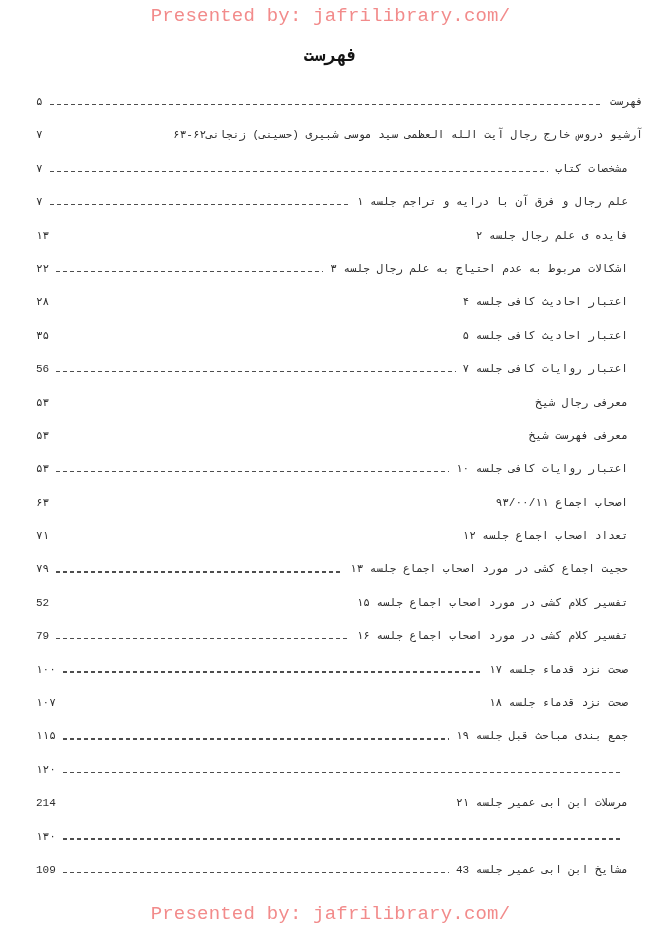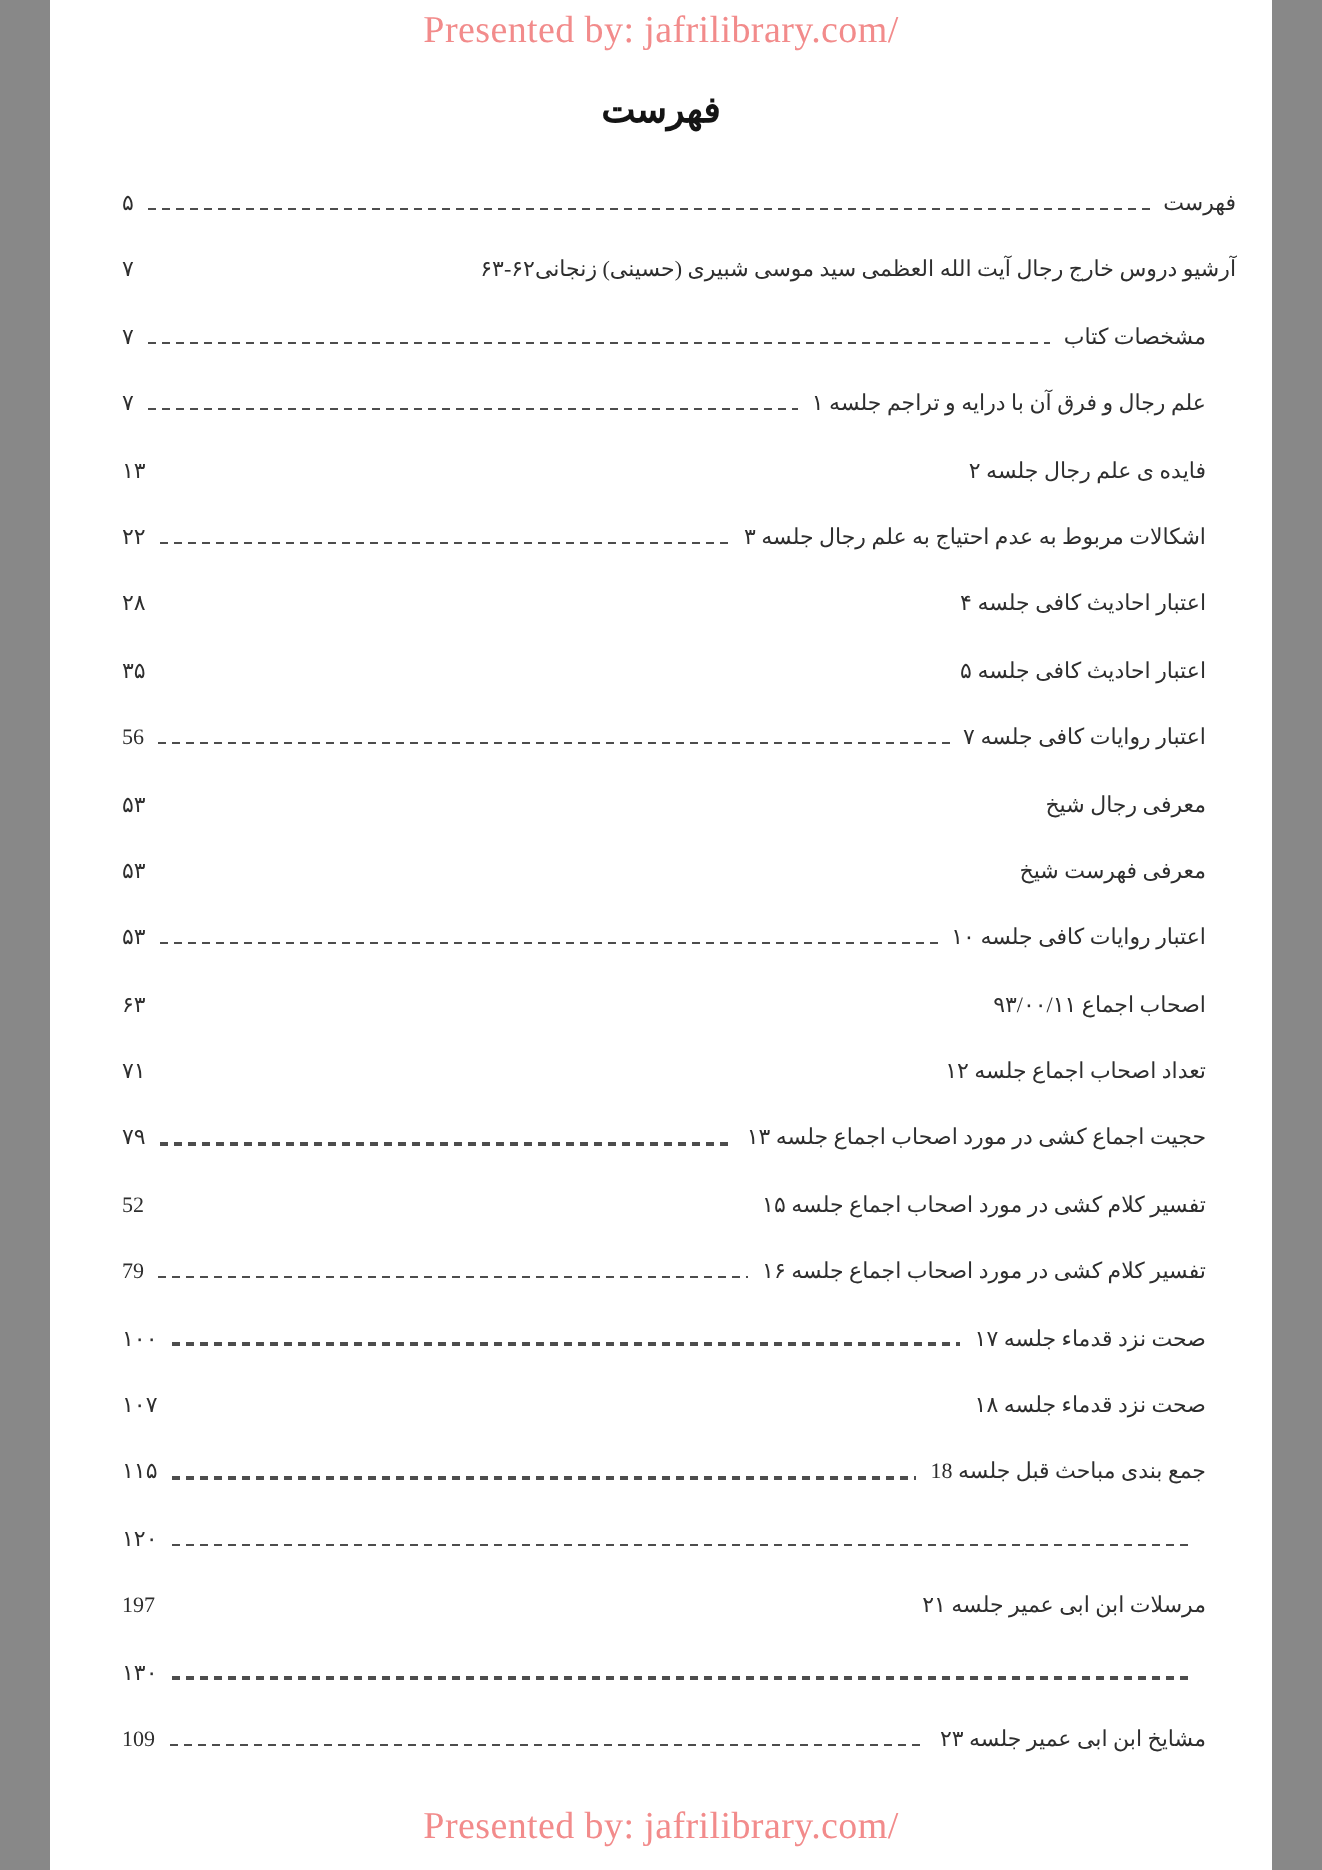--- a/index.html
+++ b/index.html
@@ -1,21 +1,21 @@
 <!DOCTYPE html>
 <html lang="fa"><head>
 <meta charset="utf-8">
 <style>
   html,body{margin:0;padding:0;background:#888;}
   .page{
     position:relative;
-    width:611px;height:935px;
+    width:661px;height:935px;
     margin:0 auto;
     background:#ffffff;
-    font-family:Liberation Serif, serif;
+    font-family:Liberation Mono, monospace;
     overflow:hidden;
     box-sizing:border-box;
   }
   .watermark{
     position:absolute;left:0;right:0;
     text-align:center;
     font-size:19px;
     letter-spacing:.2px;
     color:#f28b8b;
     white-space:nowrap;
@@ -161,39 +161,39 @@
         <span class="entry-title">صحت نزد قدماء جلسه ۱۷</span>
         <span class="leader"></span>
         <span class="entry-page">۱۰۰</span>
       </div>
       <div class="toc-row indent">
         <span class="entry-title">صحت نزد قدماء جلسه ۱۸</span>
         <span class="leader no-dots"></span>
         <span class="entry-page">۱۰۷</span>
       </div>
       <div class="toc-row indent">
-        <span class="entry-title">جمع بندی مباحث قبل جلسه 18</span>
+        <span class="entry-title">جمع بندی مباحث قبل جلسه ۱۹</span>
         <span class="leader"></span>
         <span class="entry-page">۱۱۵</span>
       </div>
       <div class="toc-row indent">
         <span class="leader"></span>
         <span class="entry-page">۱۲۰</span>
       </div>
       <div class="toc-row indent">
         <span class="entry-title">مرسلات ابن ابی عمیر جلسه ۲۱</span>
         <span class="leader no-dots"></span>
-        <span class="entry-page">197</span>
+        <span class="entry-page">214</span>
       </div>
       <div class="toc-row indent">
         <span class="leader"></span>
         <span class="entry-page">۱۳۰</span>
       </div>
       <div class="toc-row indent">
-        <span class="entry-title">مشایخ ابن ابی عمیر جلسه ۲۳</span>
+        <span class="entry-title">مشایخ ابن ابی عمیر جلسه 43</span>
         <span class="leader"></span>
         <span class="entry-page">109</span>
       </div>
     </div>
 
   <div class="watermark bottom" style="color: rgb(242, 139, 139);">Presented by: jafrilibrary.com/</div>
 
 </div>
 
 </body></html>

